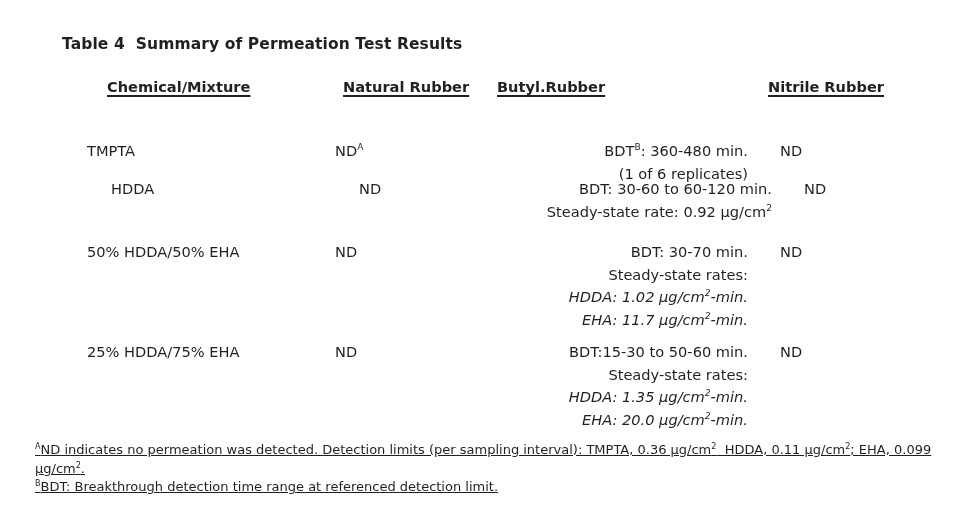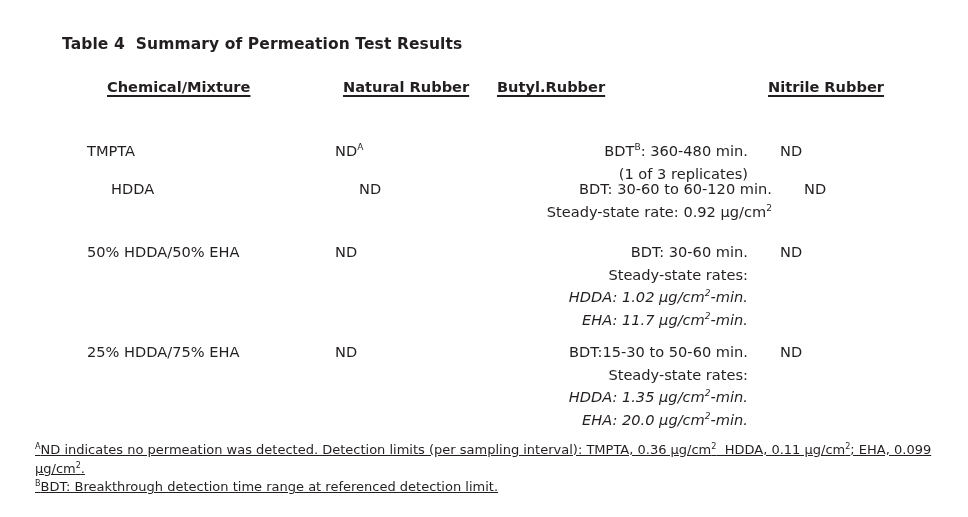--- a/index.html
+++ b/index.html
@@ -75,40 +75,40 @@
     <div class="cell">
       <span class="hdr">Nitrile Rubber</span>
     </div>
   </div>
 
   <div class="row row1">
     <div class="cell">TMPTA</div>
     <div class="cell cell-butyl">ND<sup>A</sup></div>
     <div class="cell">
       <div class="line">BDT<sup>B</sup>: 360-480 min.</div>
-      <div class="line">(1 of 3 replicates)</div>
+      <div class="line">(1 of 6 replicates)</div>
     </div>
     <div class="cell cell-nitrile">ND</div>
   </div>
 
   <div class="row row2">
     <div class="cell">HDDA</div>
     <div class="cell cell-butyl">ND</div>
     <div class="cell">
       <div class="line">BDT: 30-60 to 60-120 min.</div>
       <div class="line">Steady-state rate: 0.92 µg/cm<sup>2</sup></div>
     </div>
     <div class="cell cell-nitrile">ND</div>
   </div>
 
   <div class="row row3">
     <div class="cell">50% HDDA/50% EHA</div>
     <div class="cell cell-butyl">ND</div>
     <div class="cell">
-      <div class="line">BDT: 30-60 min.</div>
+      <div class="line">BDT: 30-70 min.</div>
       <div class="line">Steady-state rates:</div>
       <div class="line indent">HDDA: 1.02 µg/cm<sup>2</sup>-min.</div>
       <div class="line indent">EHA: 11.7 µg/cm<sup>2</sup>-min.</div>
     </div>
     <div class="cell cell-nitrile">ND</div>
   </div>
 
   <div class="row row4">
     <div class="cell">25% HDDA/75% EHA</div>
     <div class="cell cell-butyl">ND</div>

